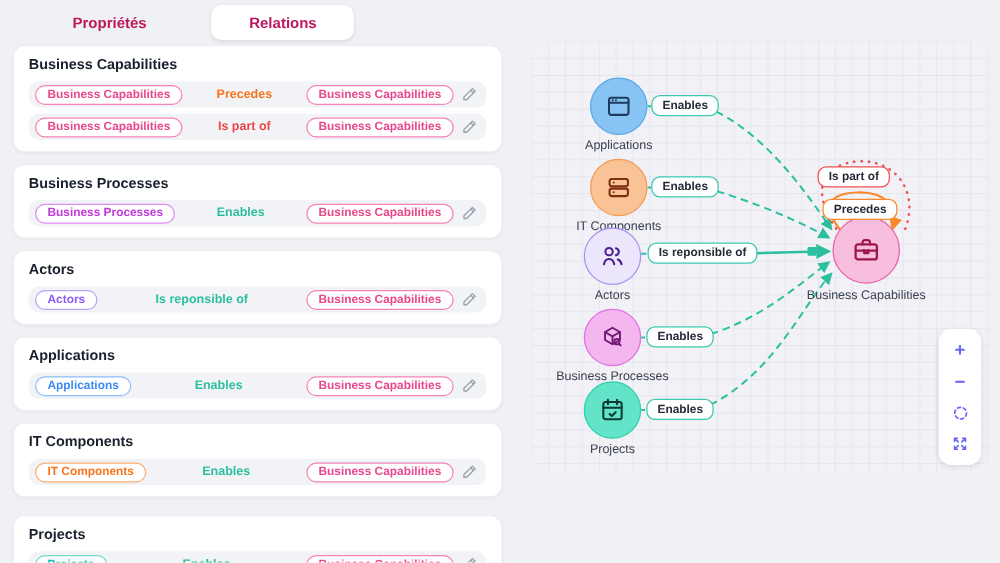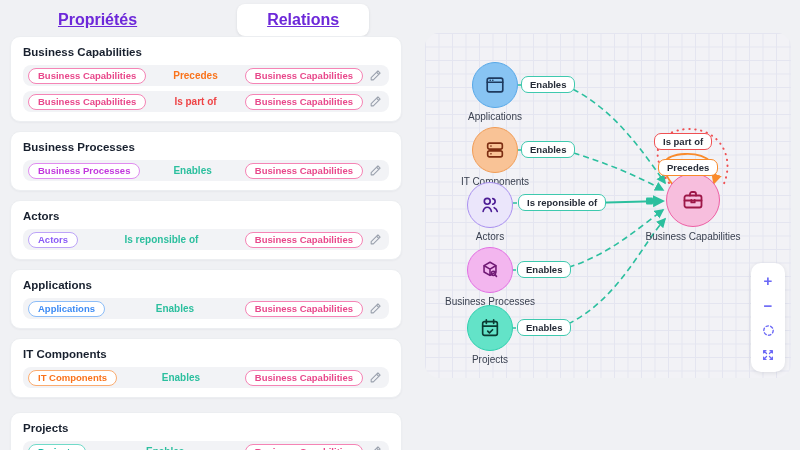--- a/index.html
+++ b/index.html
@@ -6,22 +6,22 @@
   html, body { width: 800px; height: 450px; overflow: hidden; }
   body {
     font-family: "Liberation Sans", sans-serif;
     background: #f0f1f4;
     position: relative;
     color: #1f2937;
   }
 
   
   .tabbar { position: absolute; left: 28px; top: 4px; display: flex; align-items: center; gap: 22px; }
-  .tab { font-size: 16px; font-weight: 700; color: #6d28d9; padding: 7px 30px; border-radius: 8px; cursor: pointer; text-decoration: underline; }
-  .tab.active { background: #ffffff; box-shadow: 0 1px 3px rgba(20,25,40,.10); margin-left: 48px; }
+  .tab { font-size: 12px; font-weight: 700; color: #be185d; padding: 7px 30px; border-radius: 8px; cursor: pointer; }
+  .tab.active { background: #ffffff; box-shadow: 0 1px 3px rgba(20,25,40,.10); }
 
   
   .left-panel { position: absolute; left: 10px; top: 36px; width: 392px; }
   .card {
     background: #ffffff; border: 1px solid #eceef1; border-radius: 10px;
     padding: 9px 12px 9px 12px; margin-bottom: 9px;
     box-shadow: 0 1px 2px rgba(20,25,40,.04);
   }
   .card.last { margin-top: 14px; }
   .card-title { font-size: 11.5px; font-weight: 700; color: #18202e; margin-bottom: 7px; }

